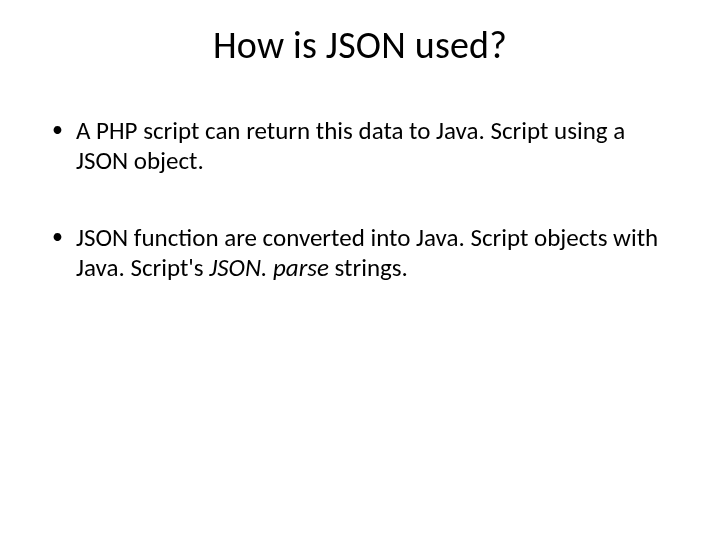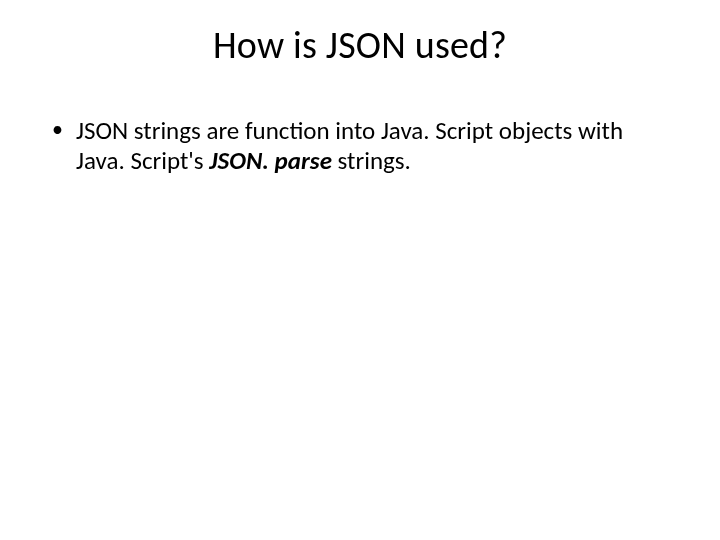--- a/index.html
+++ b/index.html
@@ -35,25 +35,28 @@
     margin-bottom: 48px;
   }
   .bullets li::before {
     content: "•";
     position: absolute;
     left: 4px;
     top: 0;
     font-size: 22px;
     line-height: 1.25;
   }
-  .bold-inline { font-weight: 700; font-style: italic; }
+  .bold-inline { font-weight: 400; font-style: italic; }
 </style>
 </head>
 <body>
 
 <div class="slide">
   <h1 class="title">How is JSON used?</h1>
   <ul class="bullets">
     <li>
-      <span>JSON strings are function into Java. Script objects with Java. Script's  </span><span class="bold-inline">JSON. parse</span><span>  strings.</span>
+      <span>A PHP script can return this data to Java. Script using a JSON object.</span>
+    </li>
+    <li>
+      <span>JSON function are converted into Java. Script objects with Java. Script's  </span><span class="bold-inline">JSON. parse</span><span>  strings.</span>
     </li>
   </ul>
 </div>
 
 </body></html>

